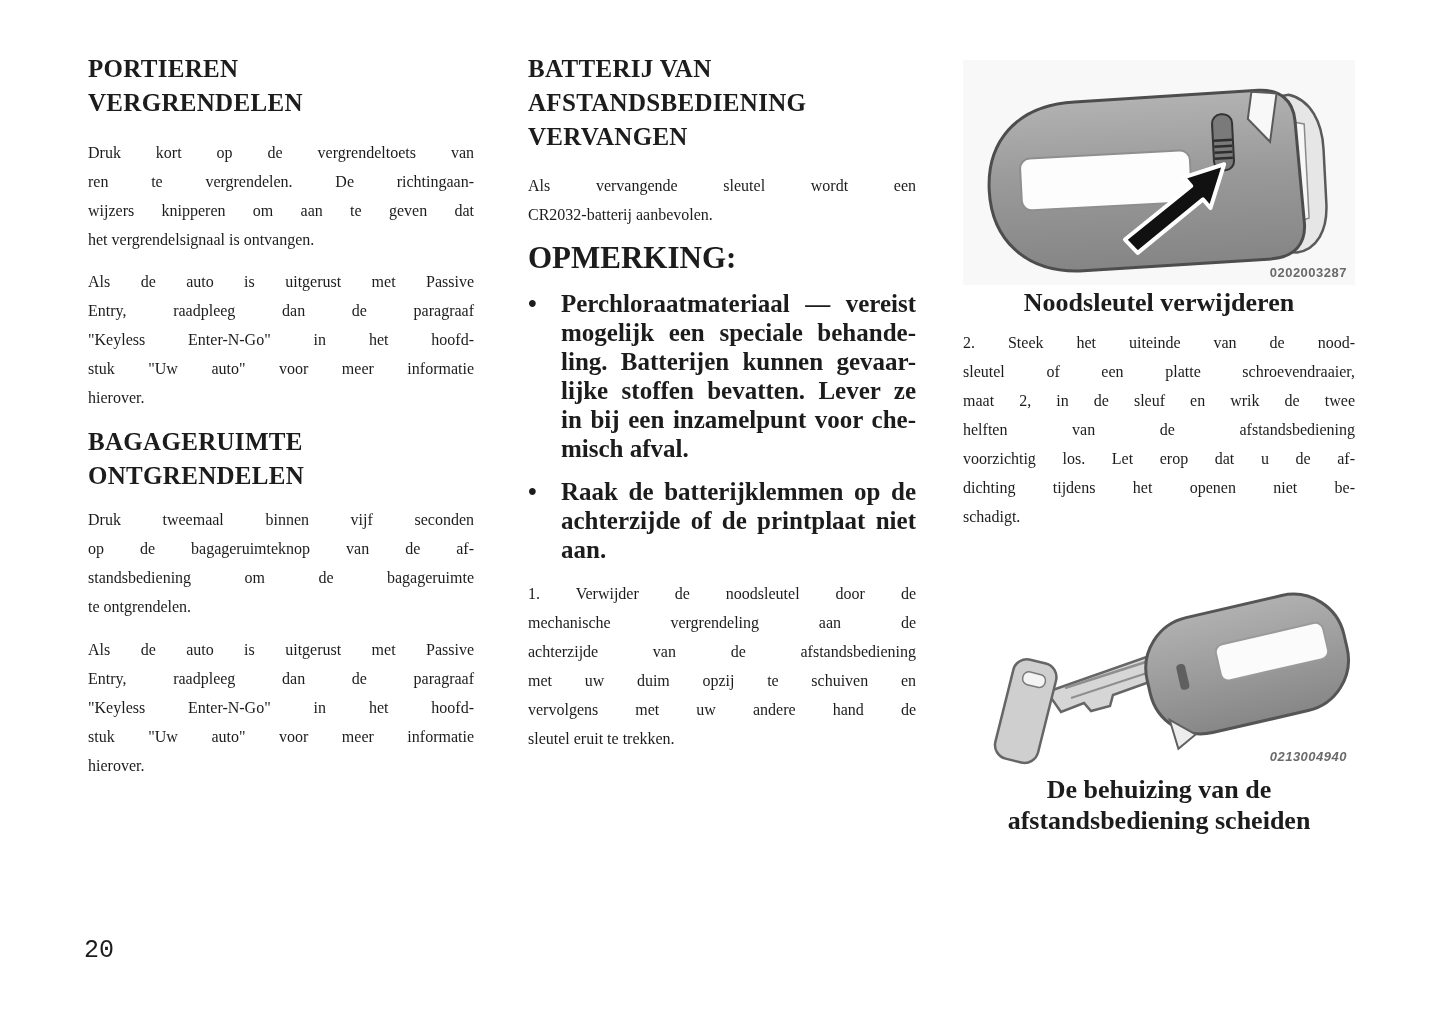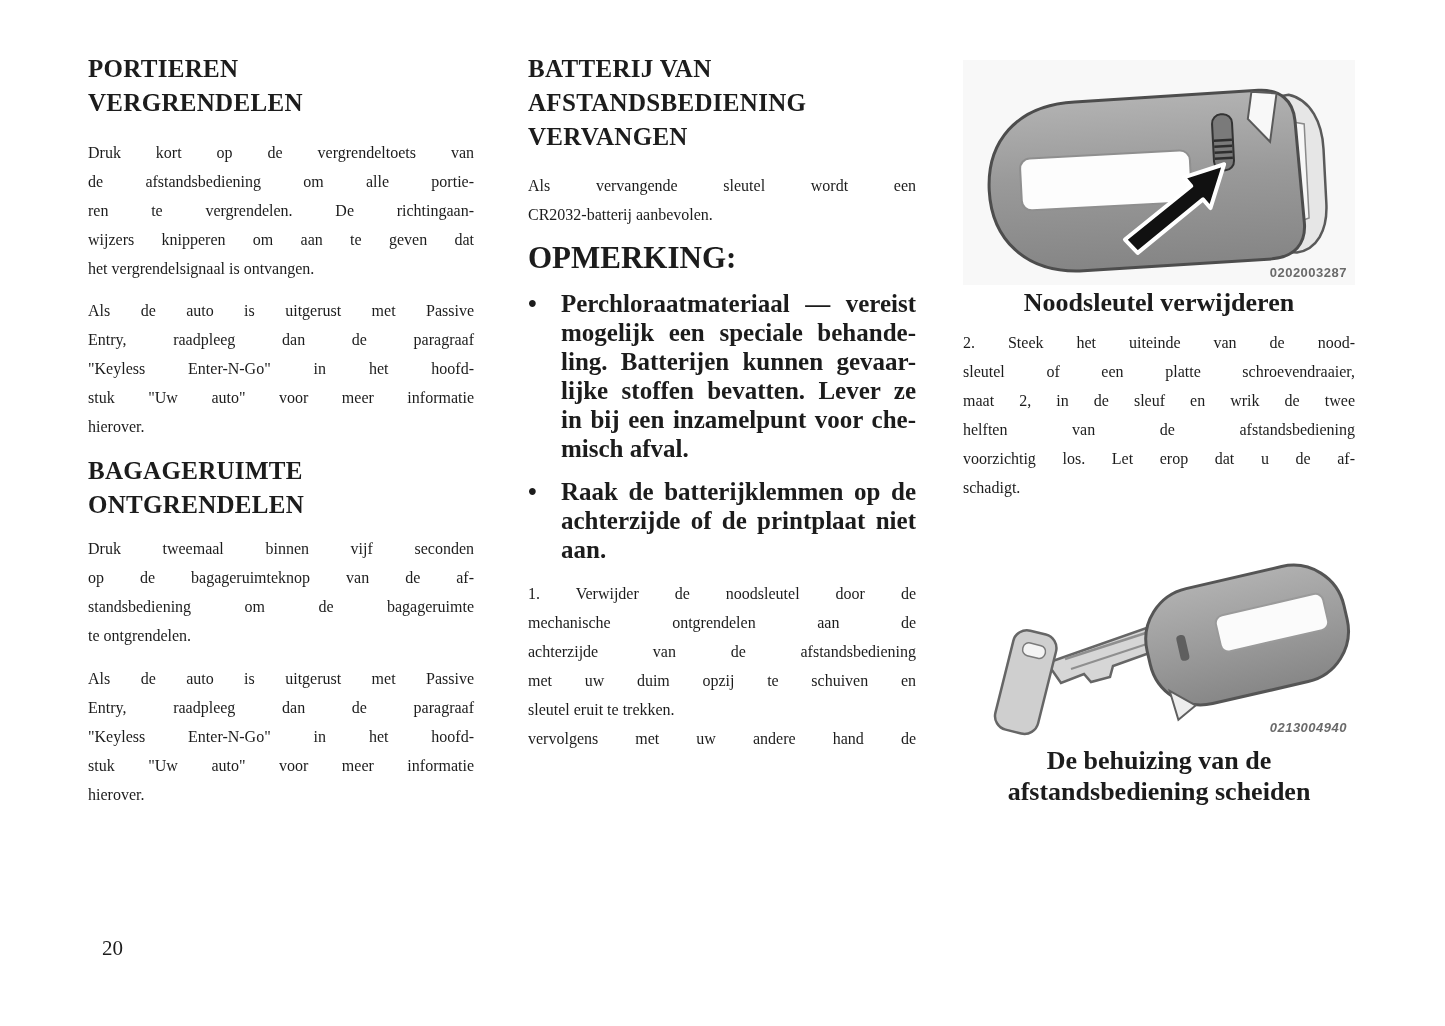--- a/index.html
+++ b/index.html
@@ -41,33 +41,32 @@
     position:absolute;right:8px;bottom:5px;
     font-family:"Liberation Sans","DejaVu Sans",sans-serif;
     font-weight:bold;font-size:13px;color:#6a6a6a;letter-spacing:0.5px;
   }
   .caption{
     font-weight:bold;font-size:26px;line-height:31px;
     text-align:center;white-space:pre-line;margin-top:2px;
   }
   #caption2{margin-top:5px;}
 
-  .page-number{position:absolute;left:102px;top:936px;font-size:21px;}
+  .page-number{position:absolute;left:84px;top:936px;font-size:25px;font-family:Liberation Mono, monospace;}
 </style>
 </head>
 <body>
 
 <div class="page">
 
   <div class="col" id="col-left">
     <h2 class="heading">PORTIEREN
 VERGRENDELEN</h2>
     <div class="body-par just mt18">
         <div class="line">Druk kort op de vergrendeltoets van</div>
-        <div class="line">de afstandsbediening om alle portie-</div>
         <div class="line">ren te vergrendelen. De richtingaan-</div>
         <div class="line">wijzers knipperen om aan te geven dat</div>
         <div class="line last">het vergrendelsignaal is ontvangen.</div>
       </div>
     <div class="body-par just mt13">
         <div class="line">Als de auto is uitgerust met Passive</div>
         <div class="line">Entry, raadpleeg dan de paragraaf</div>
         <div class="line">"Keyless Enter-N-Go" in het hoofd-</div>
         <div class="line">stuk "Uw auto" voor meer informatie</div>
         <div class="line last">hierover.</div>
@@ -115,25 +114,25 @@
       <div class="bullet-marker">•</div>
       <div class="bullet-content just">
           <div class="line">Raak de batterijklemmen op de</div>
           <div class="line">achterzijde of de printplaat niet</div>
           <div class="line last">aan.</div>
         </div>
     </div>
 
     <div class="body-par just mt15">
         <div class="line">1. Verwijder de noodsleutel door de</div>
-        <div class="line">mechanische ontgrendelen aan de</div>
+        <div class="line">mechanische vergrendeling aan de</div>
         <div class="line">achterzijde van de afstandsbediening</div>
         <div class="line">met uw duim opzij te schuiven en</div>
+        <div class="line">vervolgens met uw andere hand de</div>
         <div class="line last">sleutel eruit te trekken.</div>
-        <div class="line">vervolgens met uw andere hand de</div>
       </div>
   </div>
 
   <div class="col" id="col-right">
 
     <figure class="fig">
       <div class="fig-img" id="fig1-img">
         <svg width="392" height="225" viewBox="0 0 392 225">
           <defs>
             <linearGradient id="fobGrad1" x1="0" y1="0" x2="0" y2="1">
@@ -168,20 +167,21 @@
       </div>
       <figcaption class="caption" id="caption1">Noodsleutel verwijderen</figcaption>
     </figure>
 
     <div class="body-par just mt10">
         <div class="line">2. Steek het uiteinde van de nood-</div>
         <div class="line">sleutel of een platte schroevendraaier,</div>
         <div class="line">maat 2, in de sleuf en wrik de twee</div>
         <div class="line">helften van de afstandsbediening</div>
         <div class="line">voorzichtig los. Let erop dat u de af-</div>
+        <div class="line">dichting tijdens het openen niet be-</div>
         <div class="line last">schadigt.</div>
       </div>
 
     <figure class="fig">
       <div class="fig-img" id="fig2-img">
         <svg width="392" height="205" viewBox="0 0 392 205">
           <defs>
             <linearGradient id="fobGrad2" x1="0" y1="0" x2="0" y2="1">
               <stop offset="0" stop-color="#b0b0b0"></stop>
               <stop offset="0.5" stop-color="#9c9c9c"></stop>

